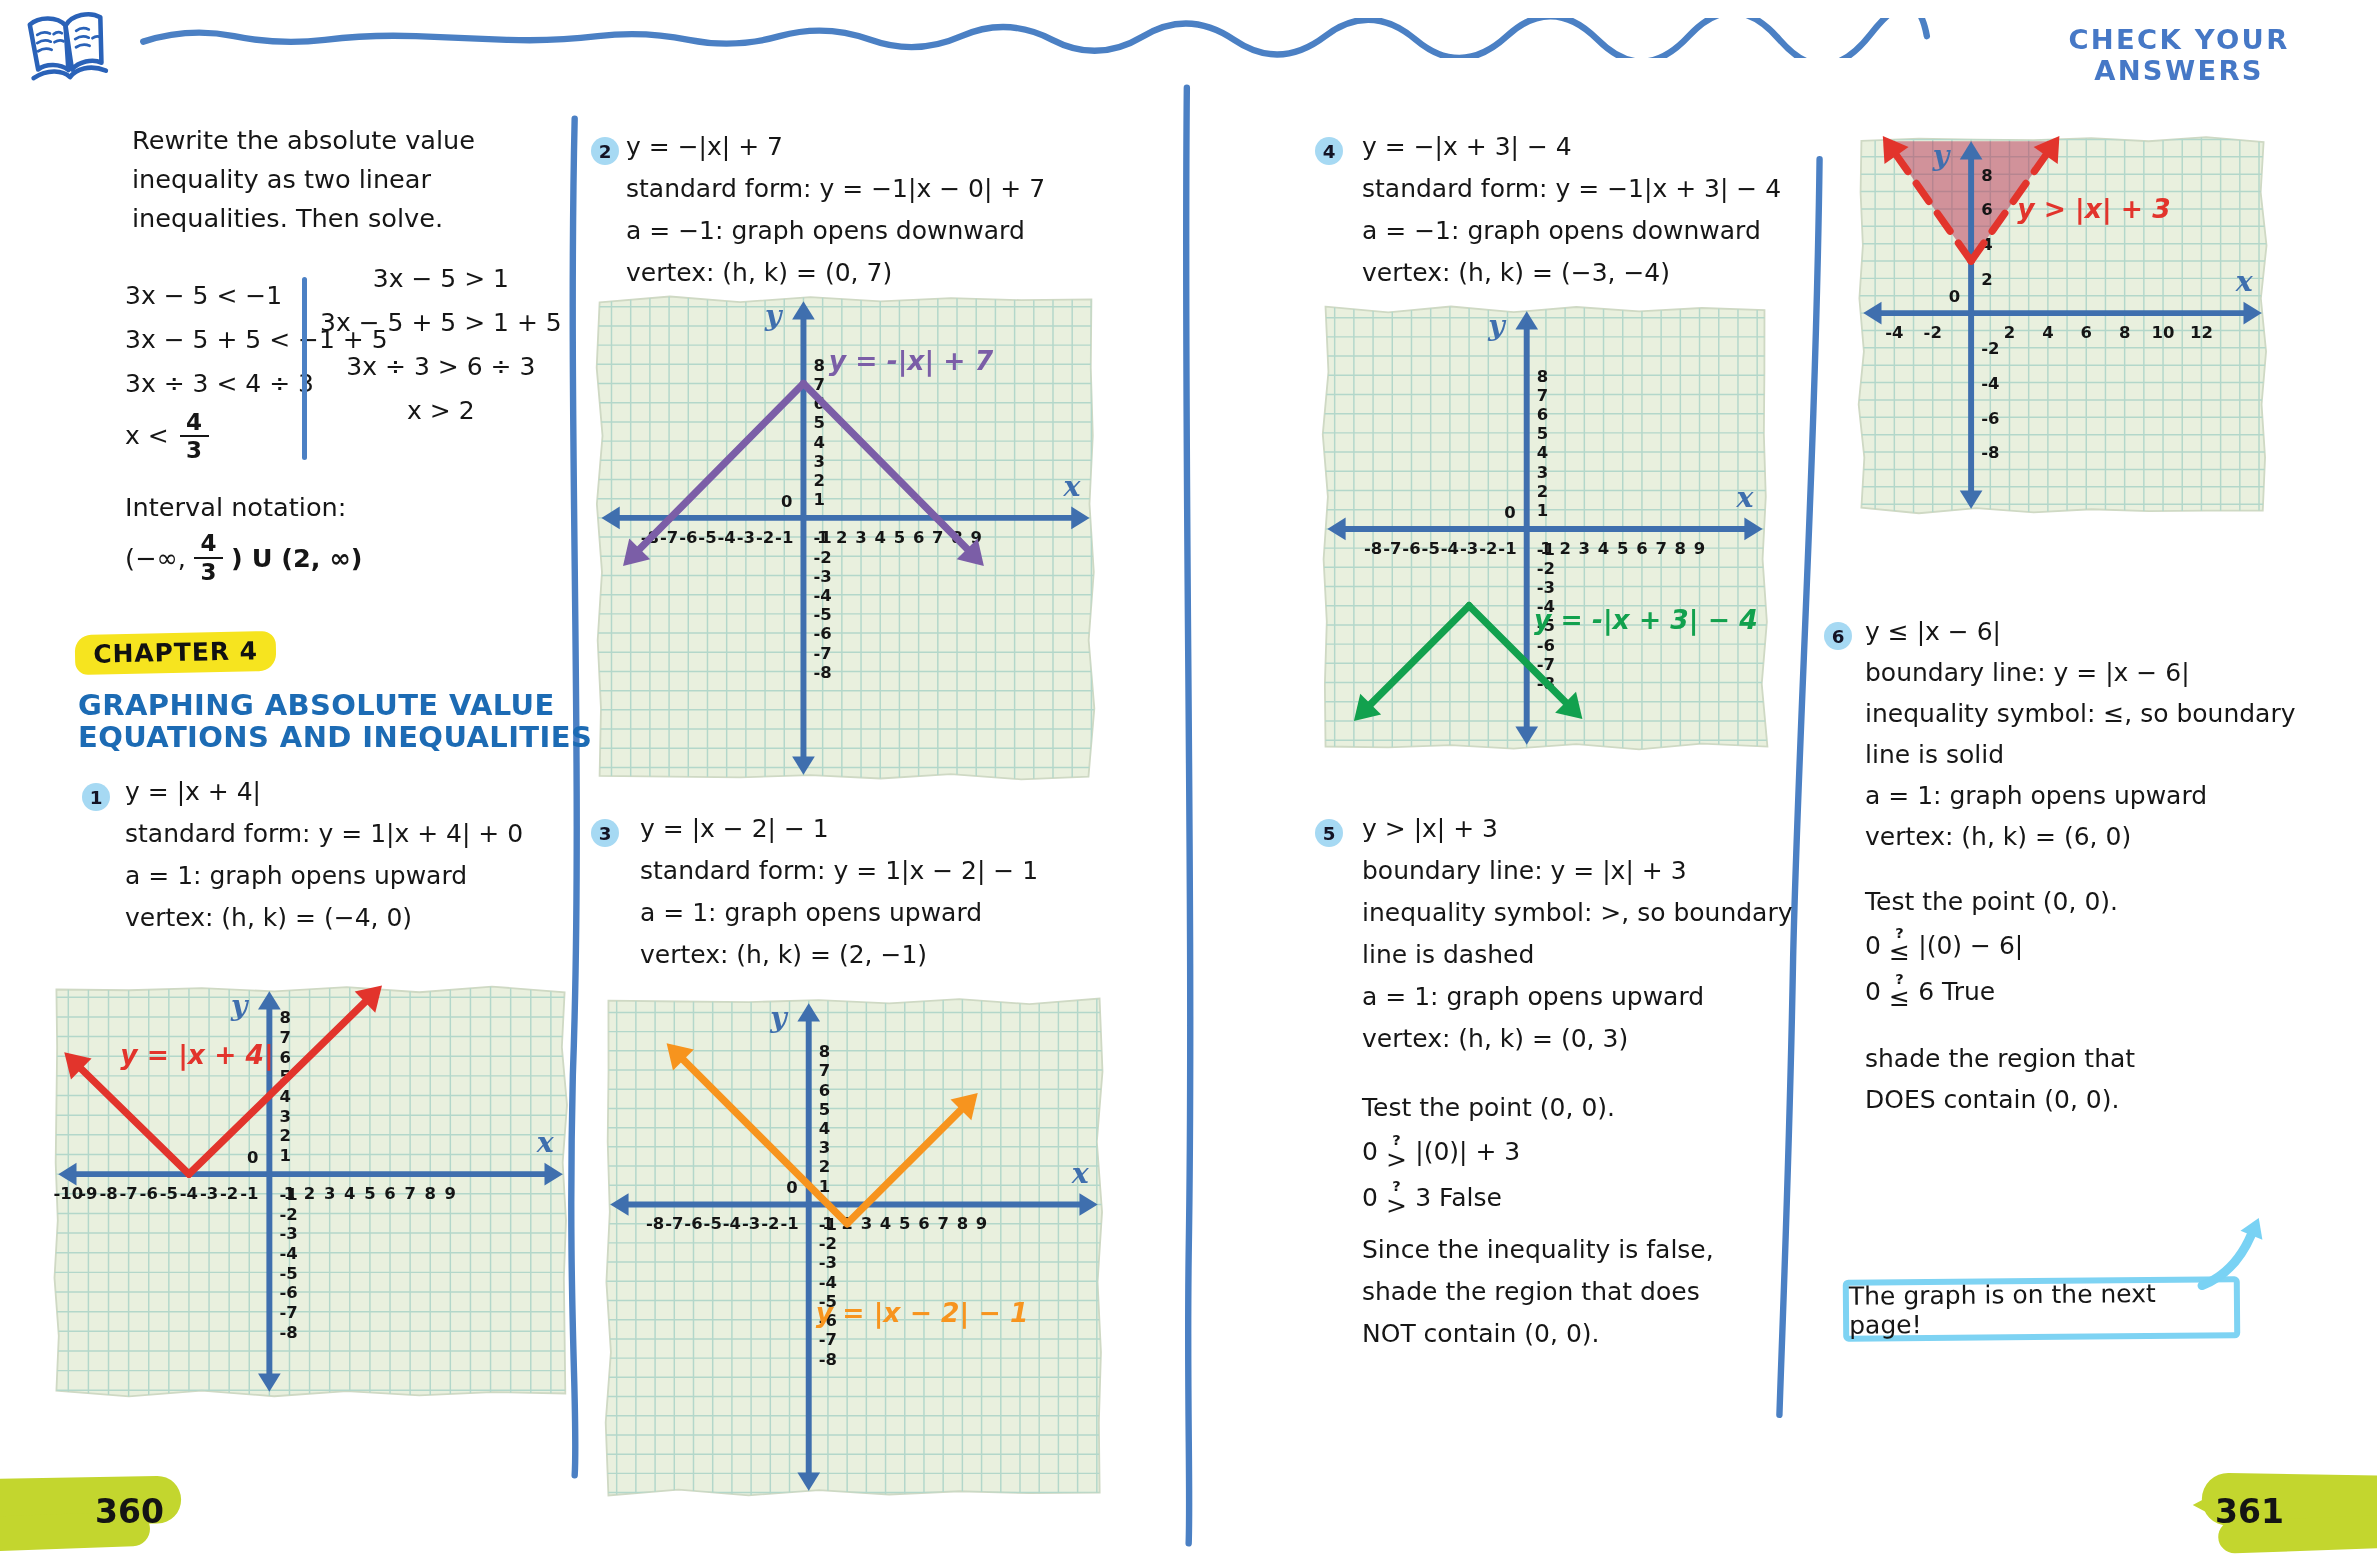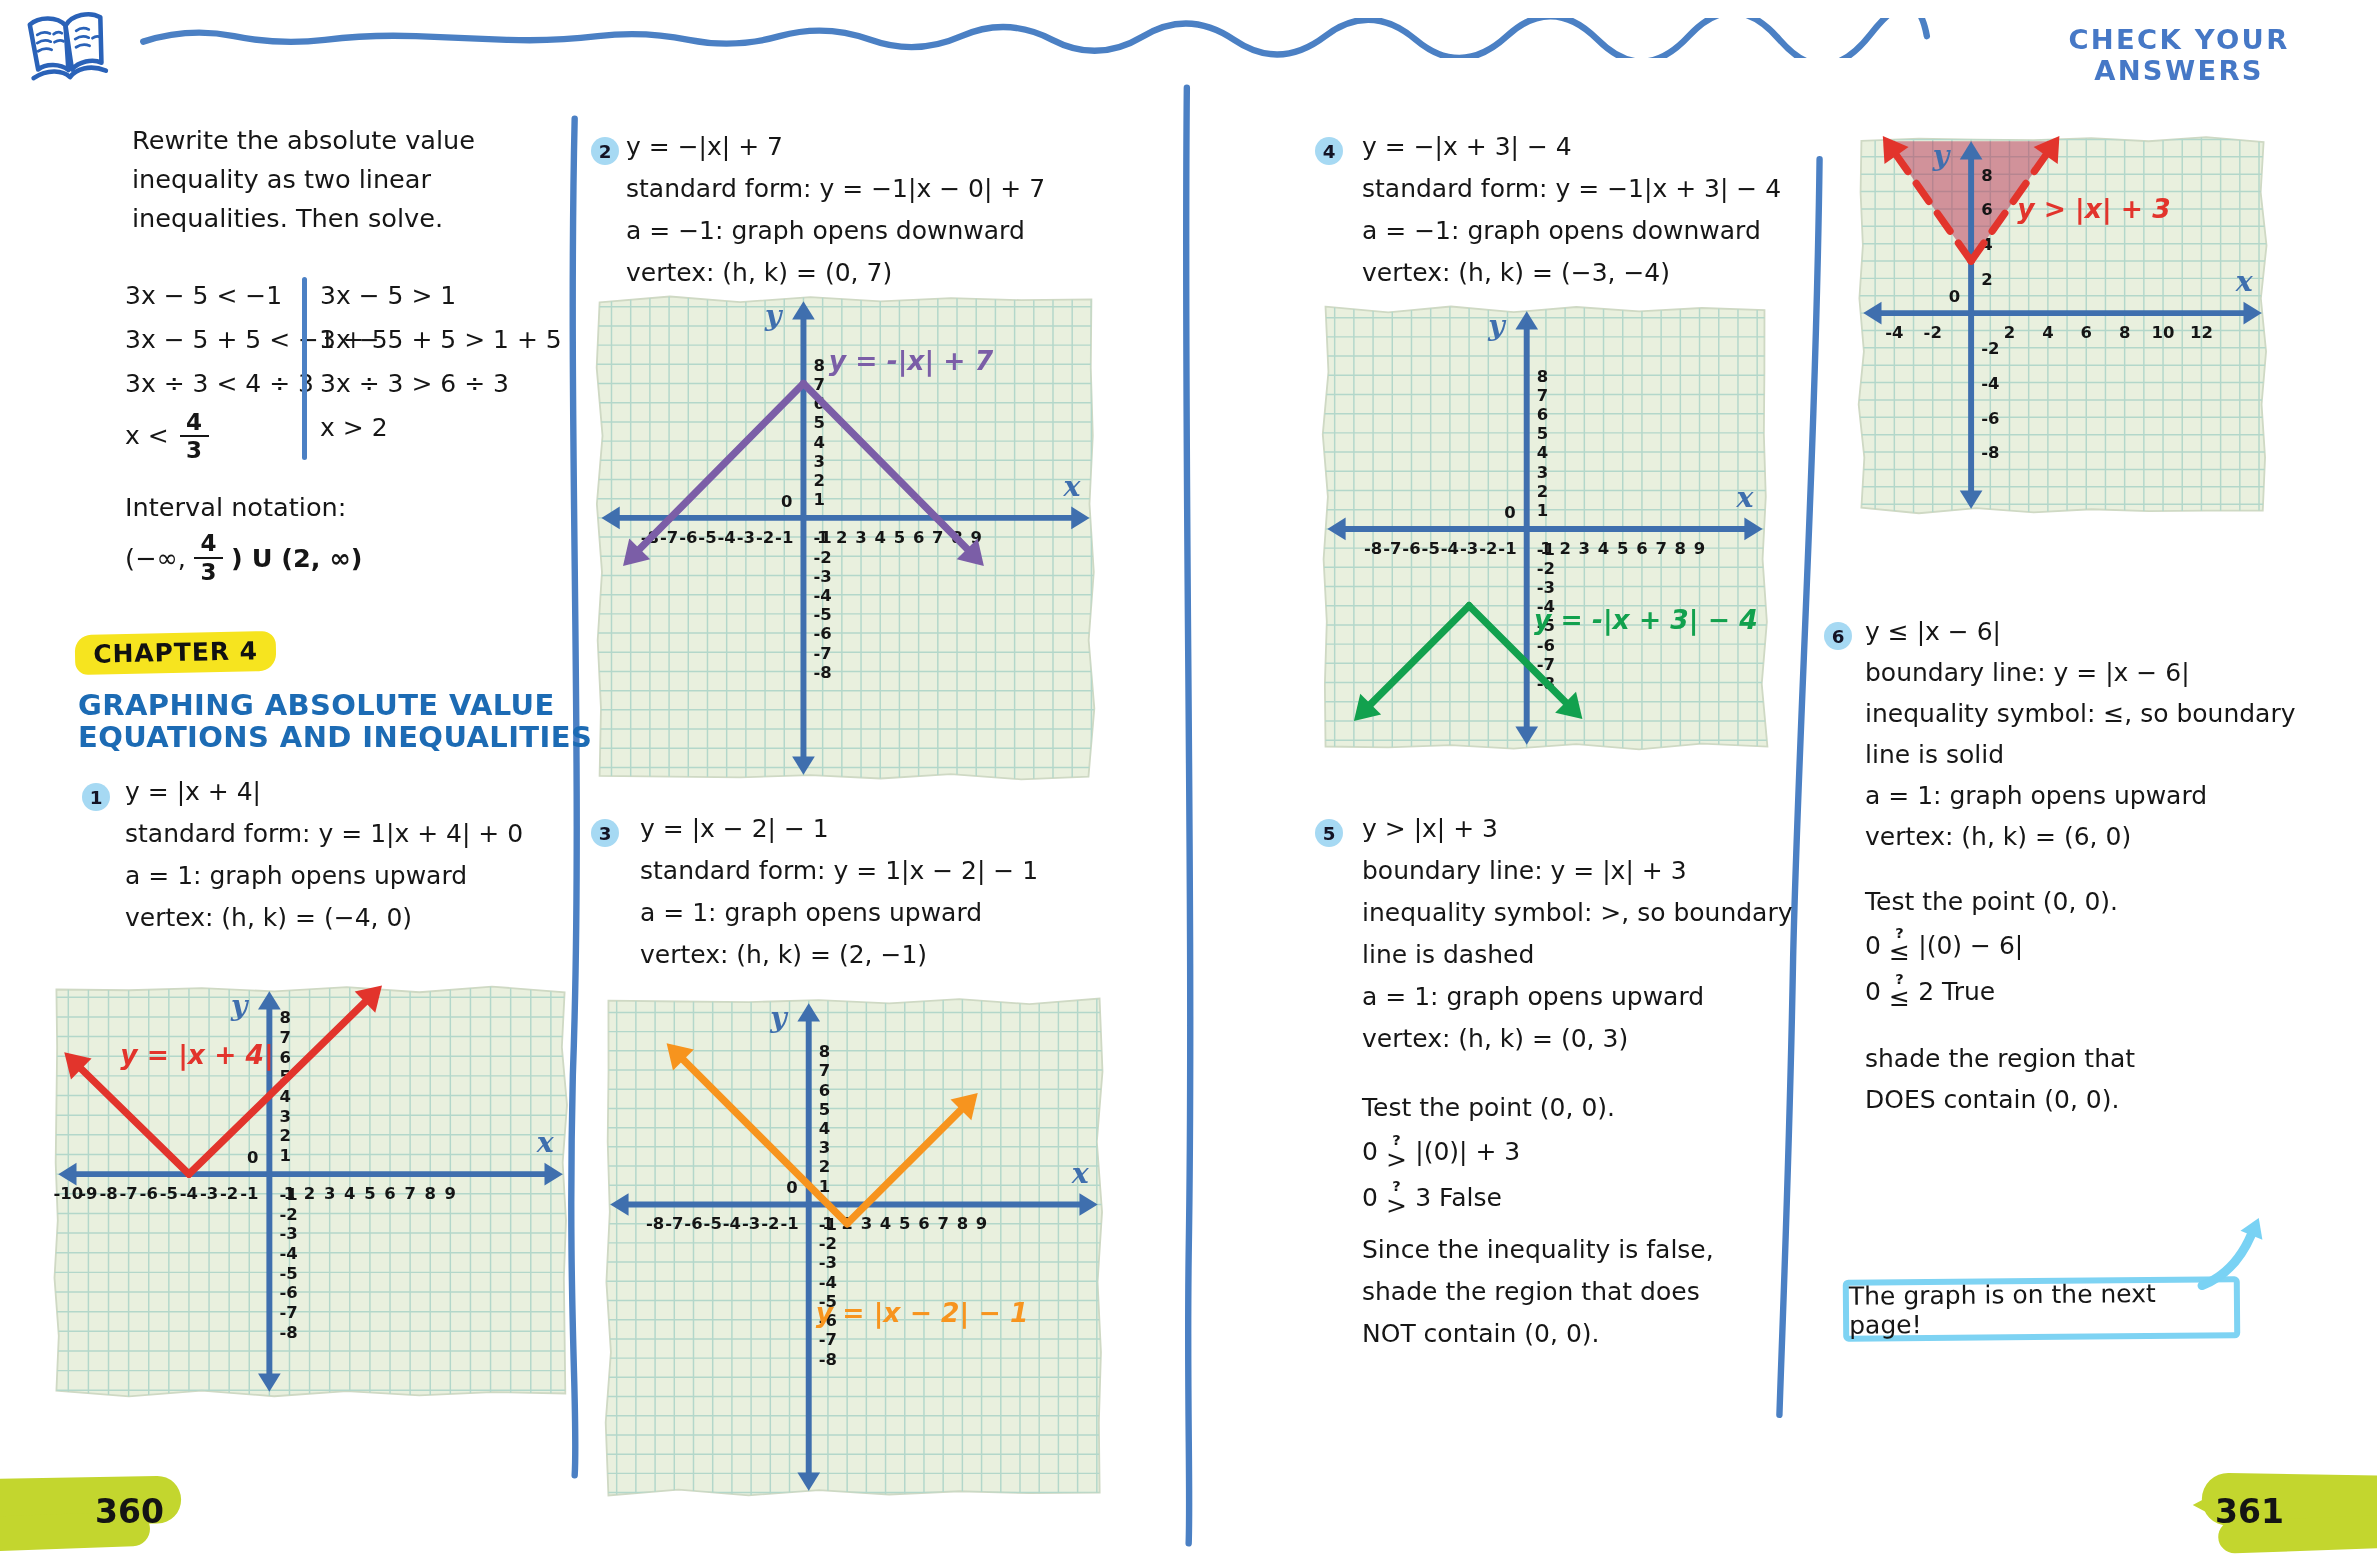--- a/index.html
+++ b/index.html
@@ -101,21 +101,21 @@
     <div class="wline">3x ÷ 3 &lt; 4 ÷ 3</div>
     <div class="wline final">
       <span>x &lt;</span>
       <span class="frac">
         <span class="num">4</span>
         <span class="den">3</span>
       </span>
     </div>
   </div>
   <div class="wdiv"></div>
-  <div class="wcol" style="left:320px; top:274px;">
+  <div class="wcol" style="left:320px; top:257px;text-align:center;">
     <div class="wline">3x − 5 &gt; 1</div>
     <div class="wline">3x − 5 + 5 &gt; 1 + 5</div>
     <div class="wline">3x ÷ 3 &gt; 6 ÷ 3</div>
     <div class="wline">x &gt; 2</div>
   </div>
 
   <div class="interval">
     <div>Interval notation:</div>
     <div class="row">
       <span>(−∞,</span>
@@ -748,21 +748,21 @@
         <span class="sym">≤</span>
       </span>
       <span>|(0) − 6|</span>
     </div>
     <div class="test-line">
       <span>0</span>
       <span class="qwrap">
         <span class="q">?</span>
         <span class="sym">≤</span>
       </span>
-      <span>2  True</span>
+      <span>6  True</span>
     </div>
     <div class="gap26"></div>
     <div class="pline">shade the region that</div>
     <div class="pline">DOES contain (0, 0).</div>
   </div>
 
   <div class="note-box">
     <span>The graph is on the next page!</span>
   </div>
   <svg class="note-arrow" width="137" height="87" viewBox="0 0 150 95">

